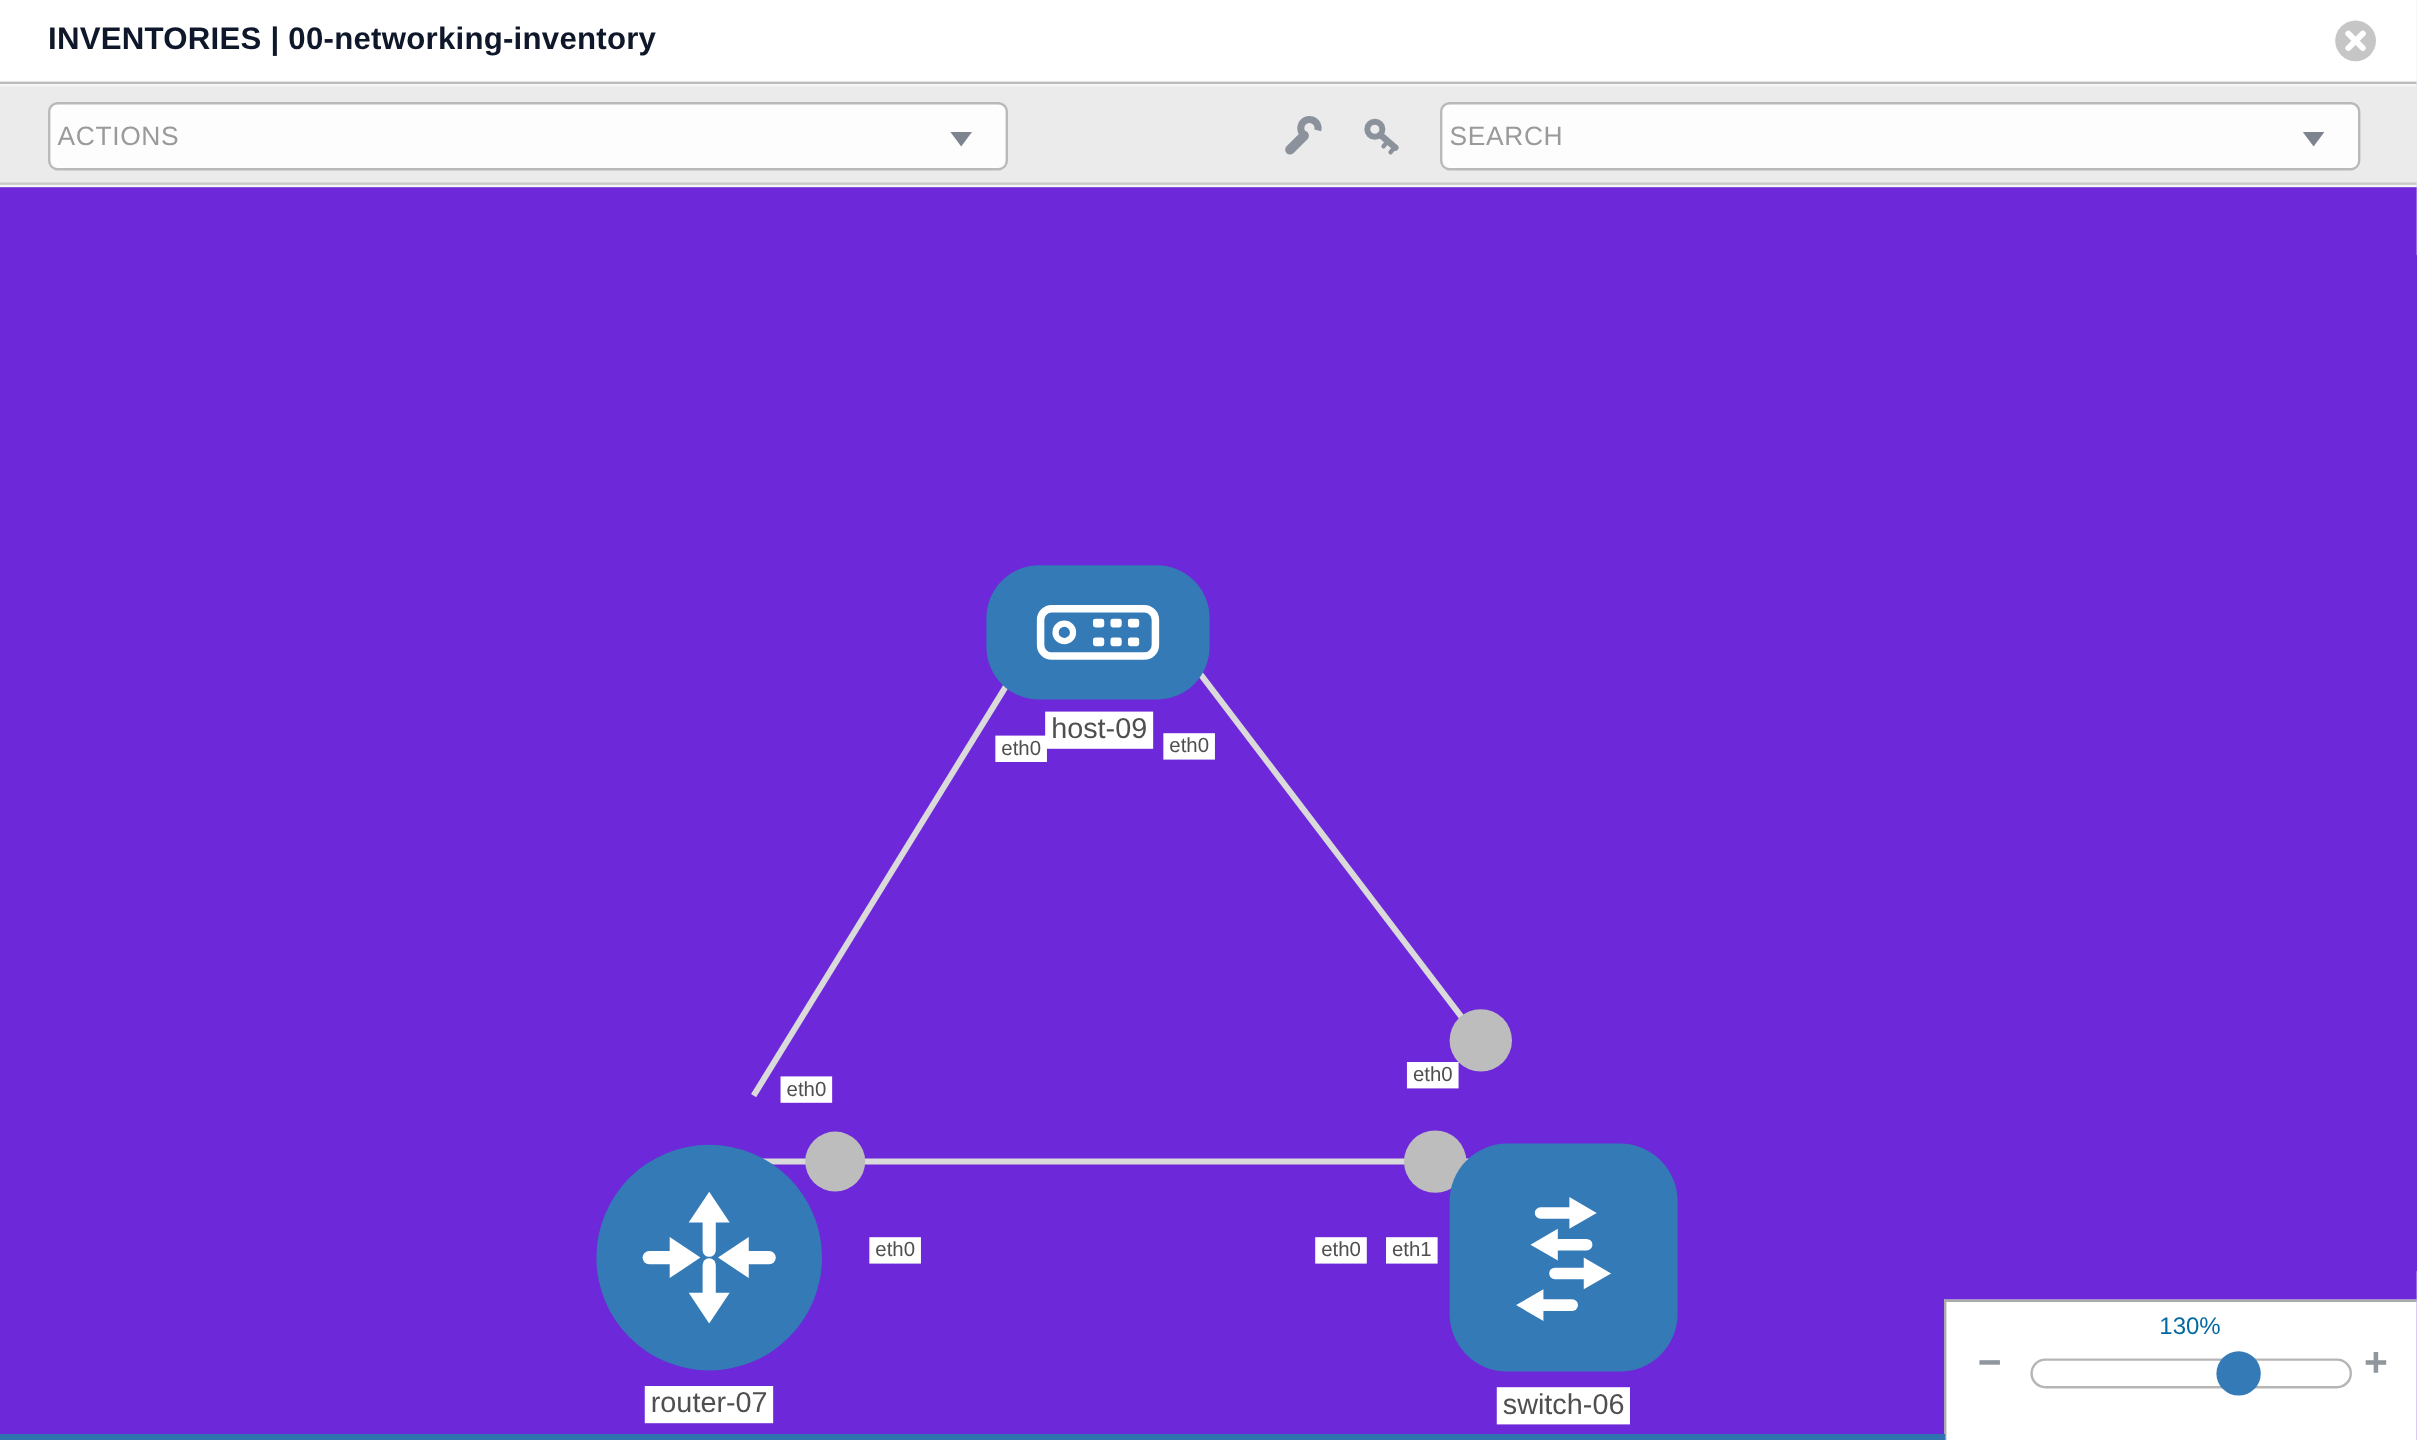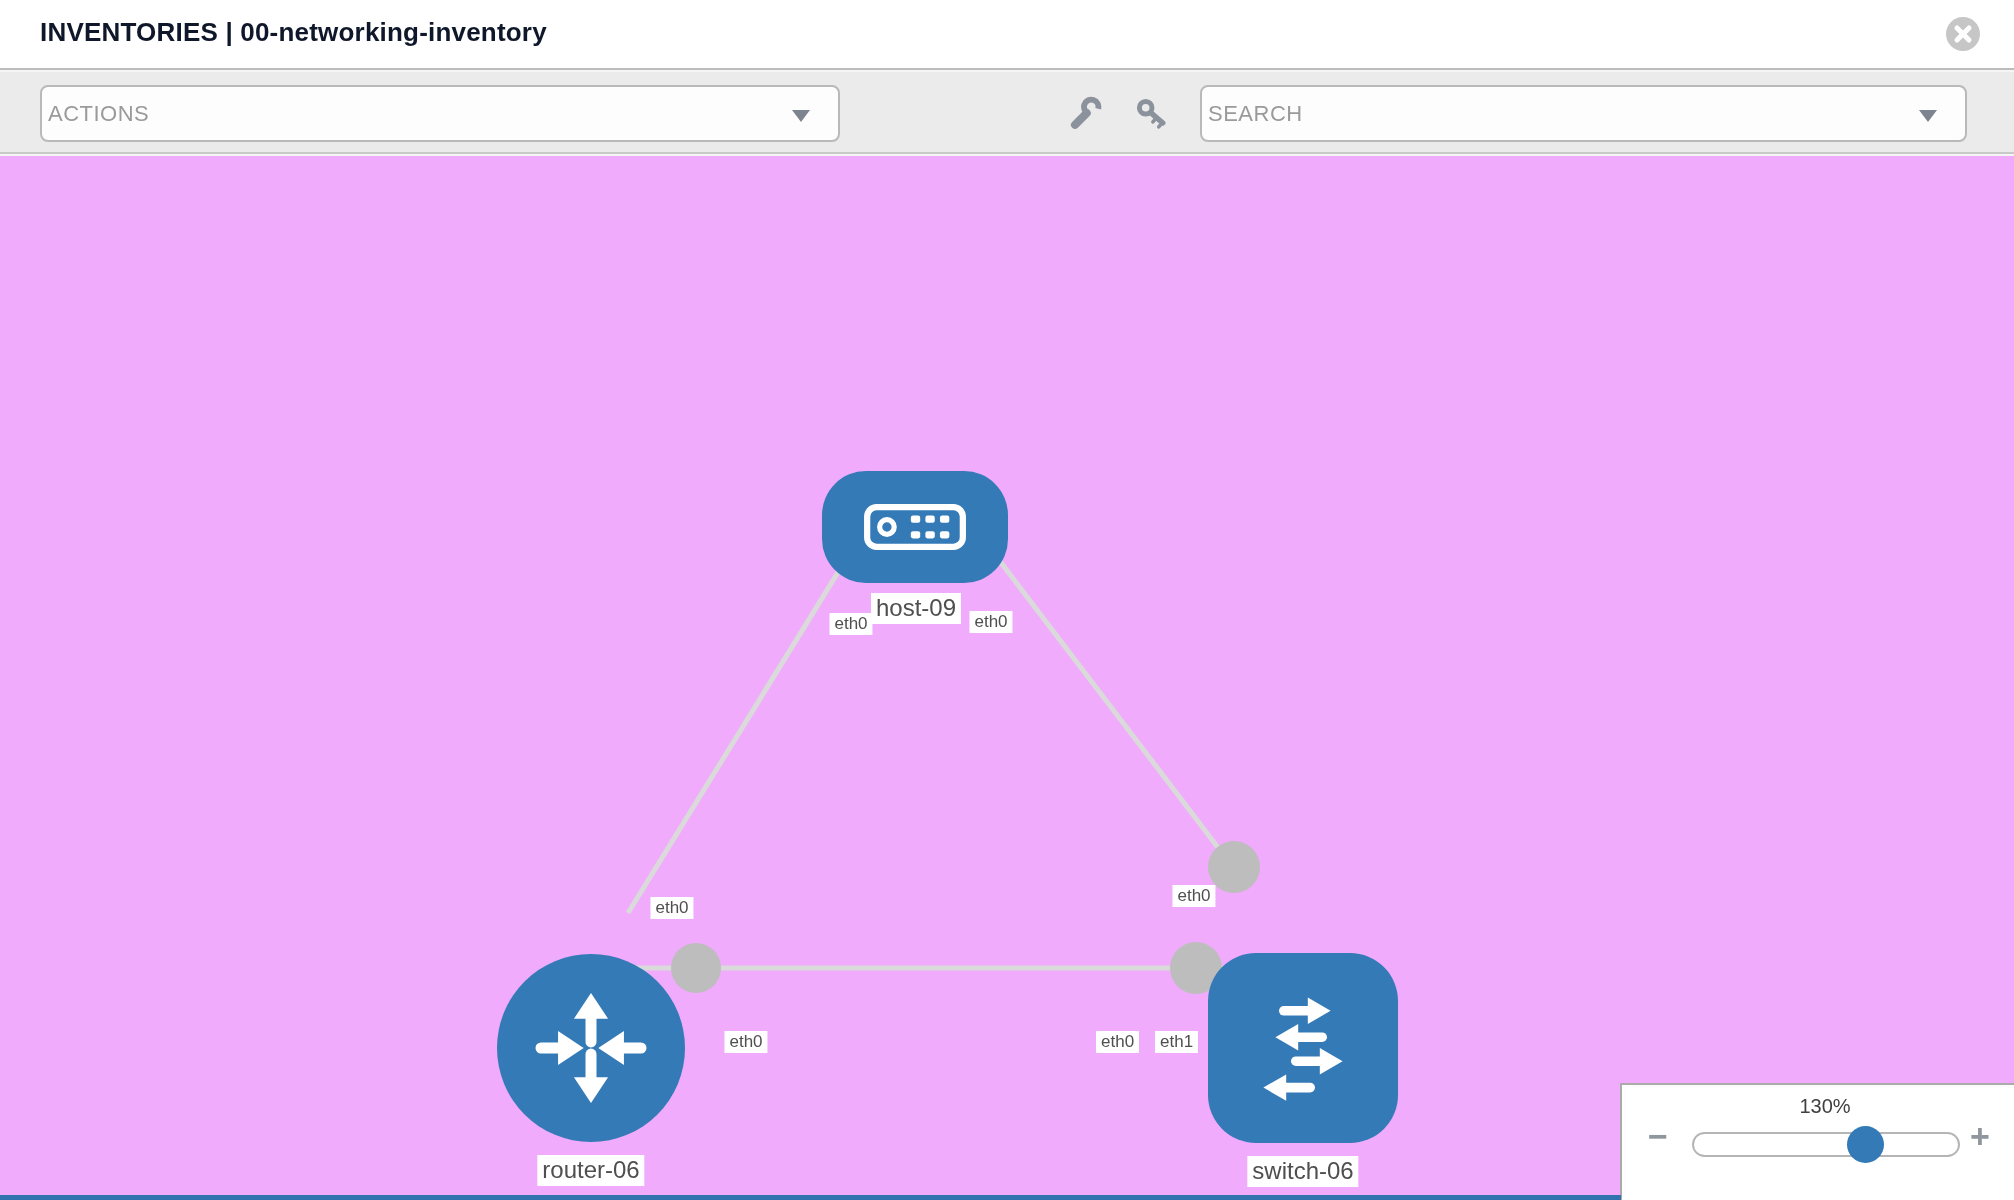--- a/index.html
+++ b/index.html
@@ -26,21 +26,21 @@
   .dd-search  { left:1200px; width:767px; }
   .dd-text { margin-left:6px; font-size:22px; color:#9a9a9a; letter-spacing:0.5px; }
   .caret { position:absolute; right:28px; top:23px; width:0; height:0;
            border-left:9px solid transparent; border-right:9px solid transparent;
            border-top:12px solid #7d8490; }
   .tool-icon { position:absolute; top:24px; width:36px; height:36px; cursor:pointer; }
   .icon-wrench { left:1066px; }
   .icon-key { left:1134px; }
 
   
-  .canvas { position:absolute; left:0; top:156px; width:2014px; height:1044px; background:#f0abfc; }
+  .canvas { position:absolute; left:0; top:156px; width:2014px; height:1044px; background:#6d28d9; }
   .links-layer { position:absolute; left:0; top:0; width:2014px; height:1200px; }
 
   .node { position:absolute; background:#337ab7; display:flex; align-items:center;
           justify-content:center; cursor:pointer; }
   .node-host   { left:822px; top:315px; width:186px; height:112px; border-radius:44px; }
   .node-router { left:497px; top:798px; width:188px; height:188px; border-radius:50%; }
   .node-switch { left:1208px; top:797px; width:190px; height:190px; border-radius:48px; }
 
   .lbl { position:absolute; background:#ffffff; color:#4f4f4f; padding:1px 5px;
          white-space:nowrap; line-height:1.2; }
@@ -57,21 +57,21 @@
   .eth-link-hr    { left:672px;  top:741px; z-index:5; }
   .eth-link-hs    { left:1194px; top:729px; z-index:5; }
   .eth-router-r   { left:746px;  top:875px; z-index:5; }
   .eth-sw-under   { left:1096px; top:875px; z-index:5; }
   .eth-sw-over    { left:1155px; top:875px; z-index:6; }
 
   
   .zoom-panel { position:absolute; left:1620px; top:1083px; width:394px; height:117px;
                 background:#ffffff; border-top:2px solid #ababab; border-left:2px solid #ababab; }
   .zoom-level { position:absolute; left:203px; top:10px; transform:translateX(-50%);
-                font-size:20px; color:#404040; }
+                font-size:20px; color:#0369a1; }
   .zoom-minus { position:absolute; left:18px; top:33px; width:36px; height:36px;
                 font-size:34px; font-weight:700; color:#8f969e; text-align:center;
                 line-height:36px; cursor:pointer; }
   .zoom-plus  { position:absolute; left:340px; top:33px; width:36px; height:36px;
                 font-size:34px; font-weight:700; color:#8f969e; text-align:center;
                 line-height:36px; cursor:pointer; }
   .zoom-track { position:absolute; left:70px; top:47px; width:268px; height:25px;
                 background:#ffffff; border:2px solid #b5b5b5; border-radius:13px; cursor:pointer; }
   .zoom-thumb { position:absolute; left:225px; top:41px; width:37px; height:37px;
                 border-radius:50%; background:#337ab7; cursor:grab; }
@@ -174,21 +174,21 @@
     <div class="lbl lbl-eth eth-host-right">eth0</div>
     <div class="lbl lbl-node lbl-host">host-09</div>
 
     <div class="lbl lbl-eth eth-link-hr">eth0</div>
     <div class="lbl lbl-eth eth-link-hs">eth0</div>
 
     <div class="lbl lbl-eth eth-router-r">eth0</div>
     <div class="lbl lbl-eth-abs eth-sw-under">eth0</div>
     <div class="lbl lbl-eth-abs eth-sw-over">eth1</div>
 
-    <div class="lbl lbl-node lbl-router">router-06</div>
+    <div class="lbl lbl-node lbl-router">router-07</div>
     <div class="lbl lbl-node lbl-switch">switch-06</div>
   </div>
 
   <div class="zoom-panel">
     <div class="zoom-level">130%</div>
     <div class="zoom-minus">−</div>
     <div class="zoom-track"></div>
     <div class="zoom-thumb"></div>
     <div class="zoom-plus">+</div>
   </div>

